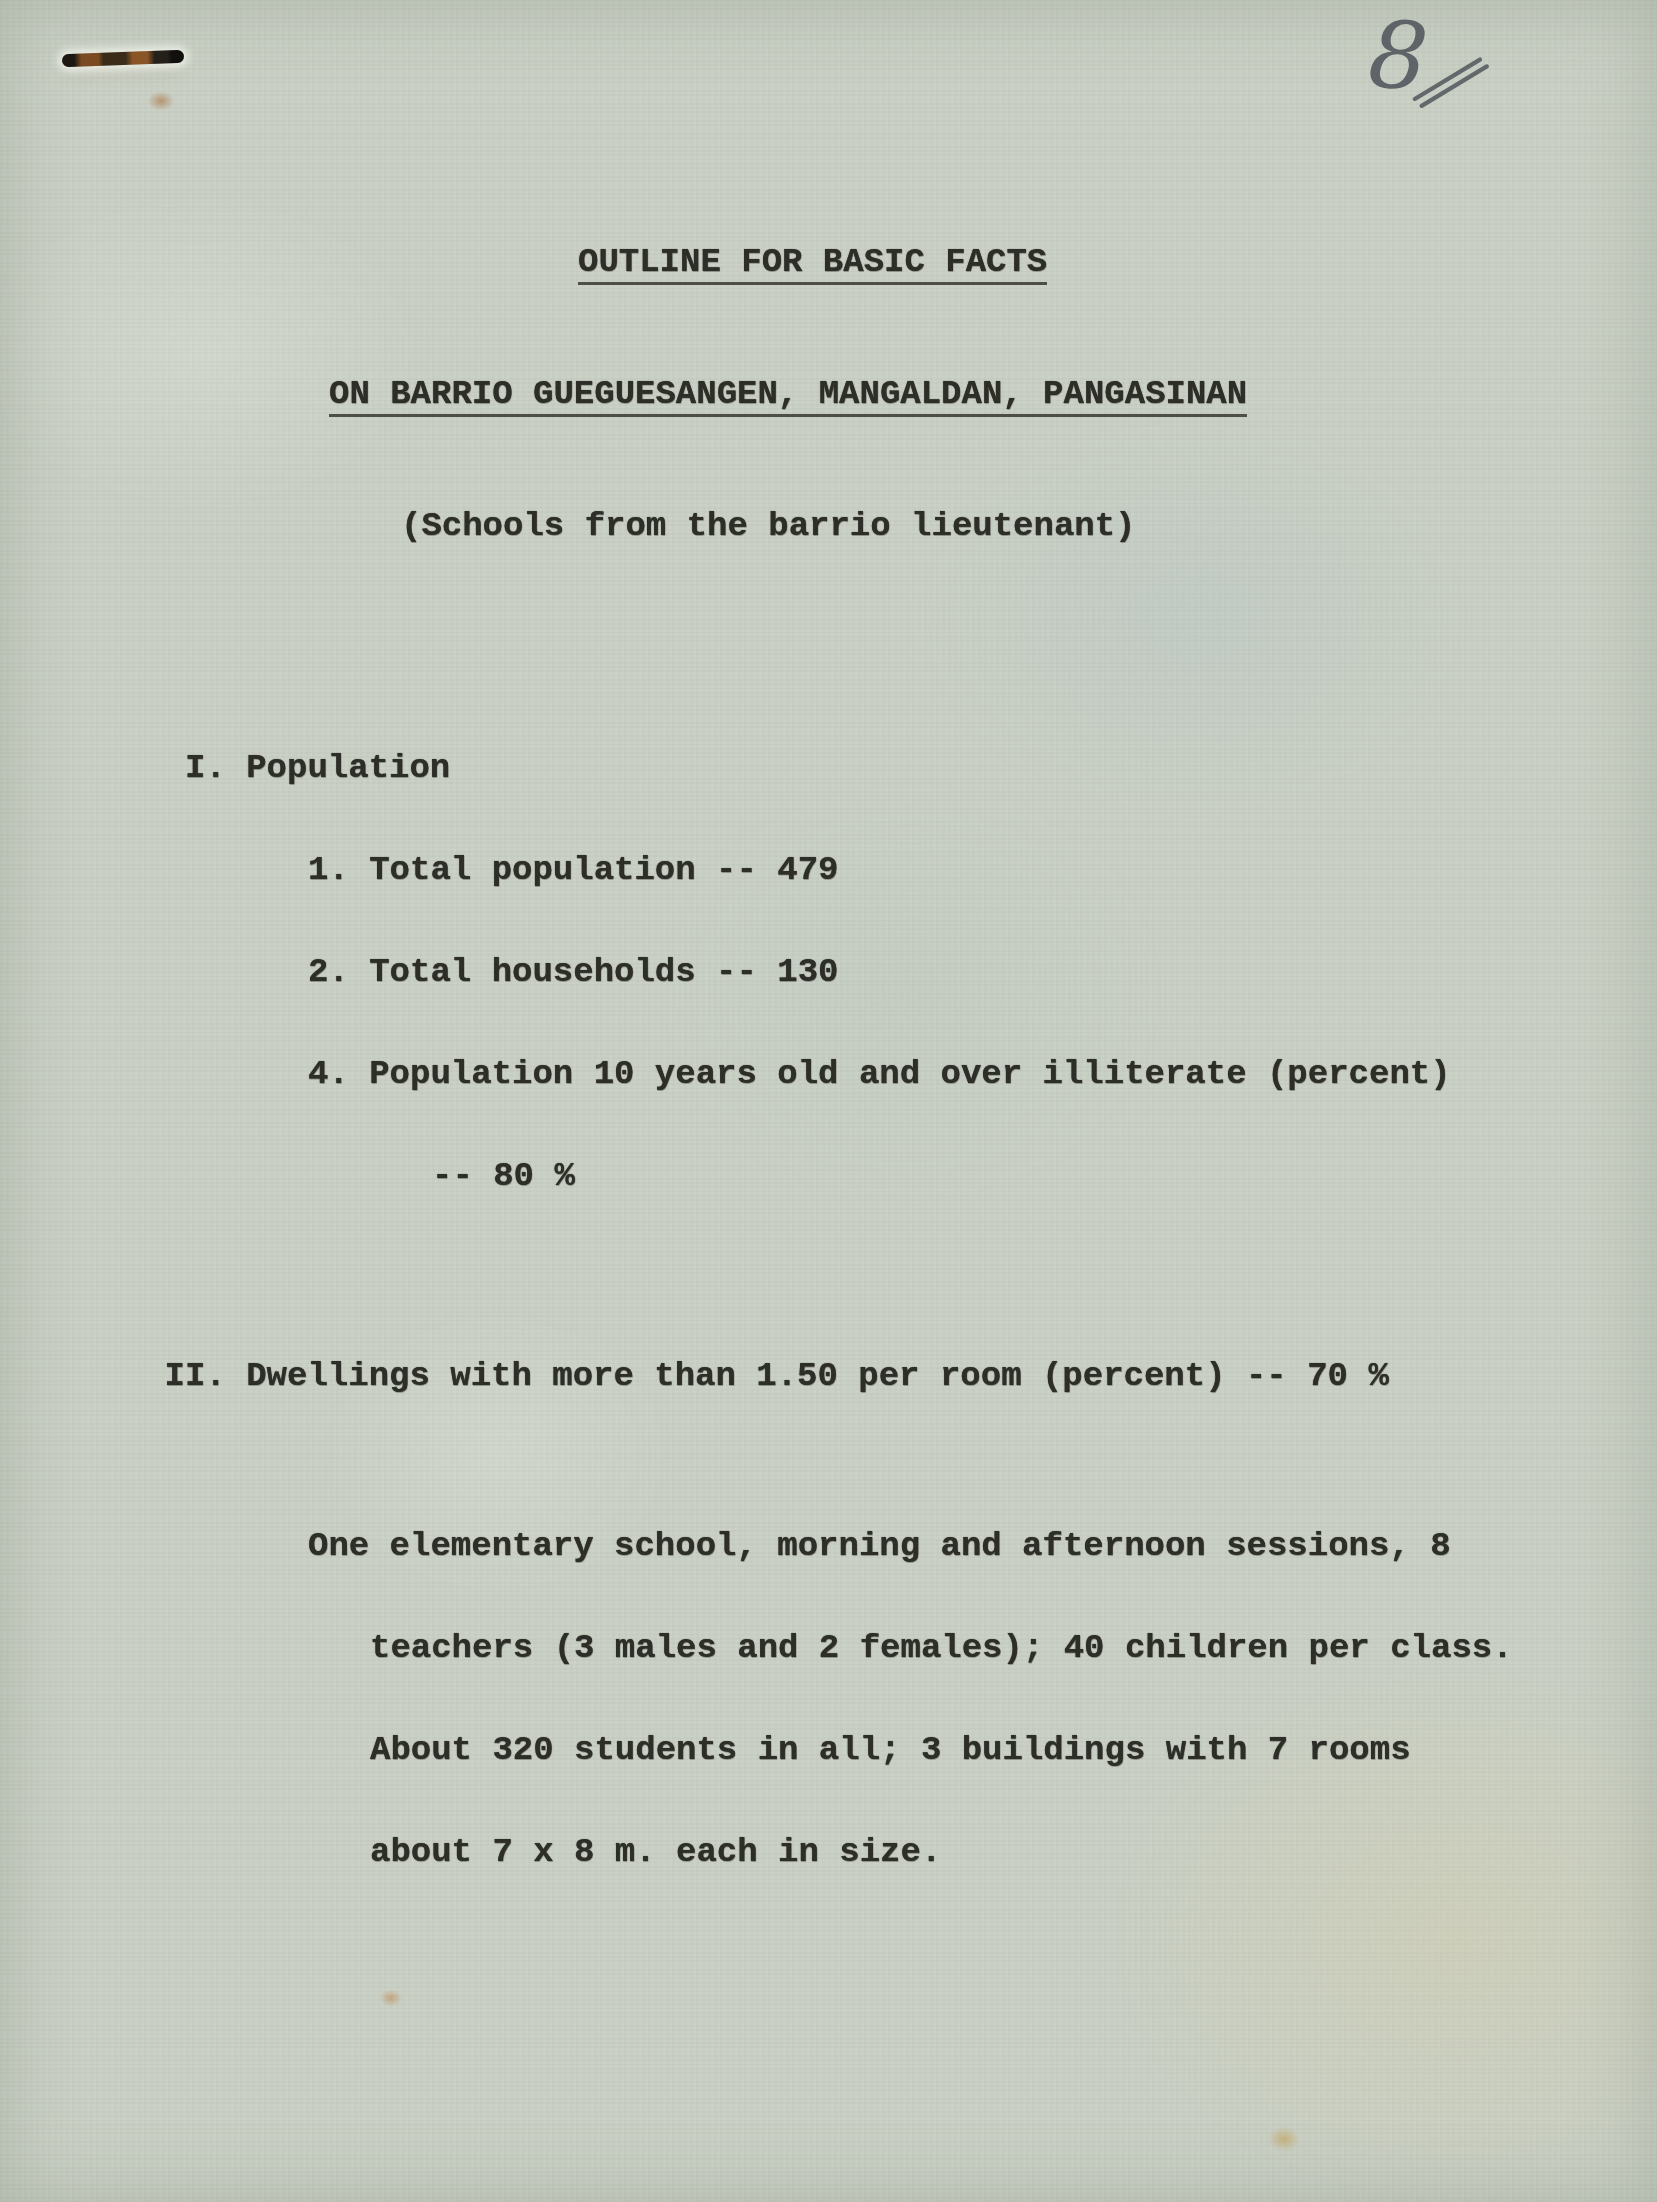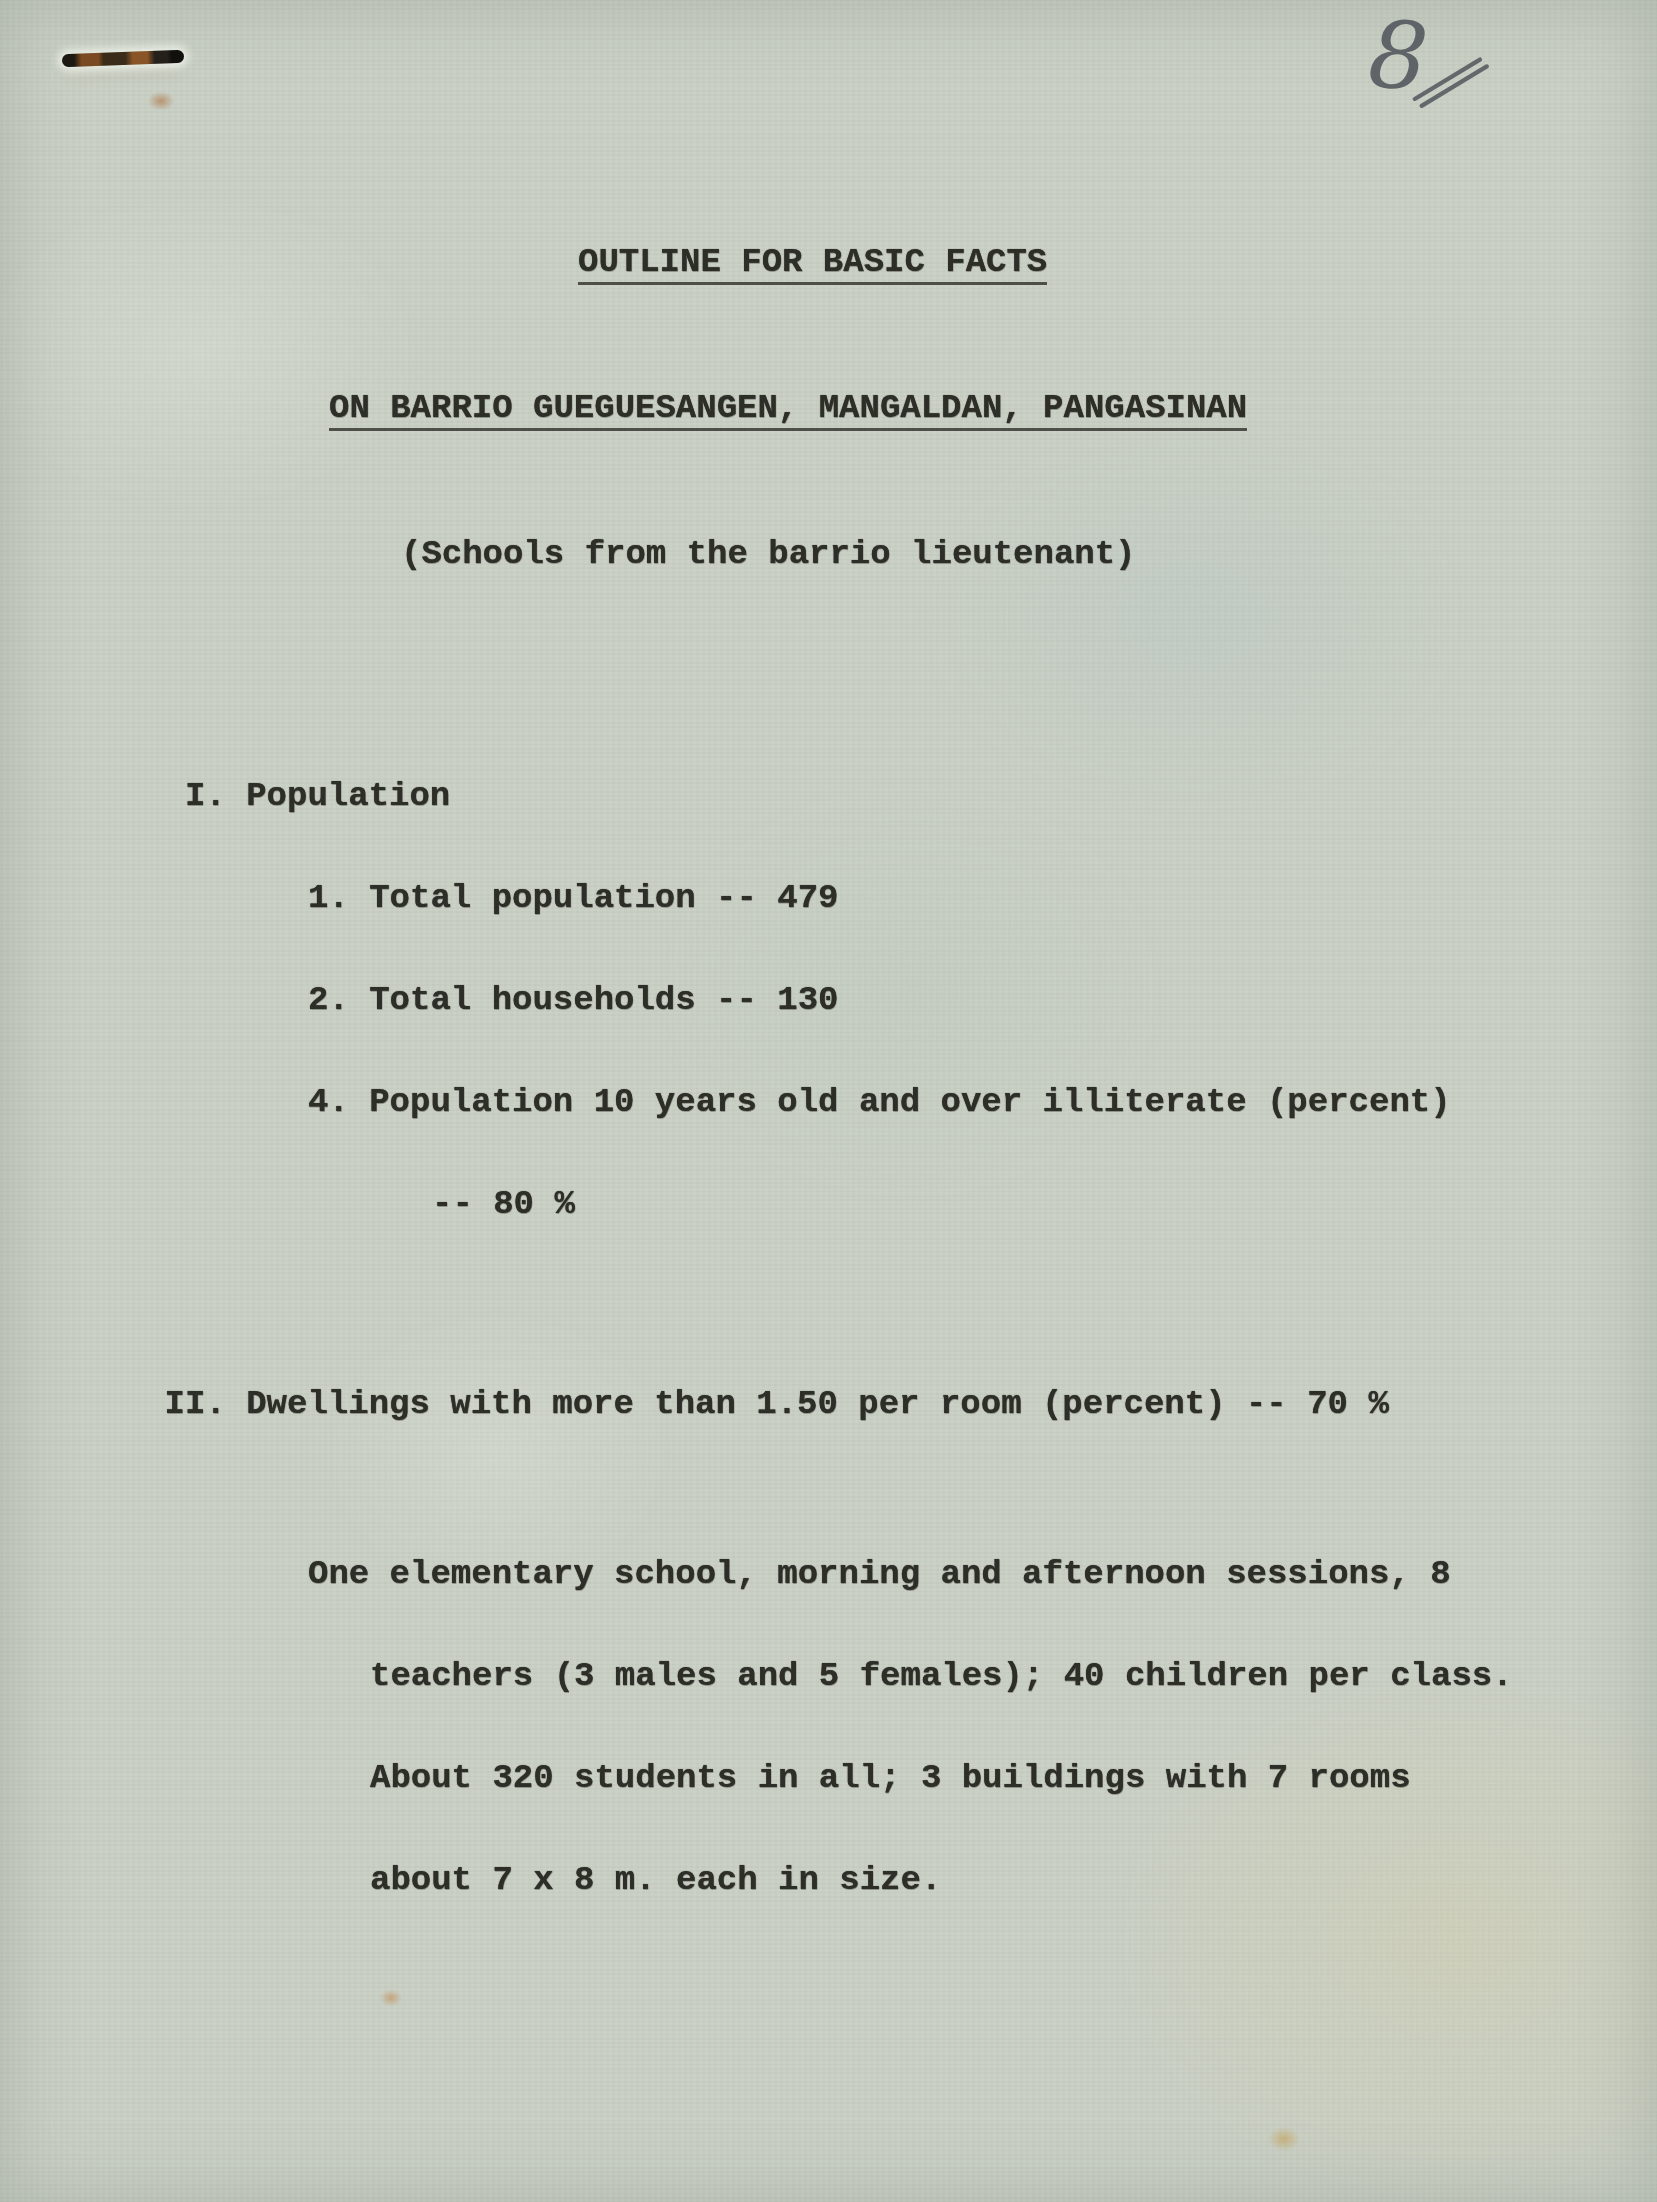--- a/index.html
+++ b/index.html
@@ -34,21 +34,21 @@
   
   .ind-title{padding-left:434px}
   .ind-sub{padding-left:185px}
   .ind-note{padding-left:257px}
   .ind-a{padding-left:41px}   
   .ind-b{padding-left:20.6px}   
   .ind-c{padding-left:0}      
   .ind-d{padding-left:164px} 
   .ind-e{padding-left:226px}  
   .ind-f{padding-left:288px}  
-  .gh{margin-top:44px}        
+  .gh{margin-top:30px}        
   .g1{margin-top:30px}        
   .g2{margin-top:72px}        
   .staple{
     position:absolute;left:62px;top:52px;width:122px;height:13px;
     transform:rotate(-2deg);border-radius:6.9px;
     background:linear-gradient(90deg,#1c1913 0 10%,#7a4a22 16% 30%,#3a2c18 34% 52%,#8a5526 58% 70%,#26201a 76% 86%,#12100d 90% 100%);
     box-shadow:0 0 8.6px 4.3px rgba(240,243,235,.85), 0 12px 15.5px -5.2px rgba(150,100,50,.25);
   }
   .pencil{position:absolute;left:1332px;top:3.4px;}
   .pencil text{
@@ -79,21 +79,21 @@
   <div class="line ind-d">1. Total population -- 479</div>
   <div class="line ind-d">2. Total households -- 130</div>
   <div class="line ind-d">4. Population 10 years old and over illiterate (percent)</div>
   <div class="line ind-f">-- 80 %</div>
 
   
   <div class="line ind-b g1">II. Dwellings with more than 1.50 per room (percent) -- 70 %</div>
 
   
   <div class="line ind-d">One elementary school, morning and afternoon sessions, 8</div>
-  <div class="line ind-e">teachers (3 males and 5 females); 40 children per class.</div>
+  <div class="line ind-e">teachers (3 males and 2 females); 40 children per class.</div>
   <div class="line ind-e">About 320 students in all; 3 buildings with 7 rooms</div>
   <div class="line ind-e">about 7 x 8 m. each in size.</div>
 
   
   
   
   
 
   
   

